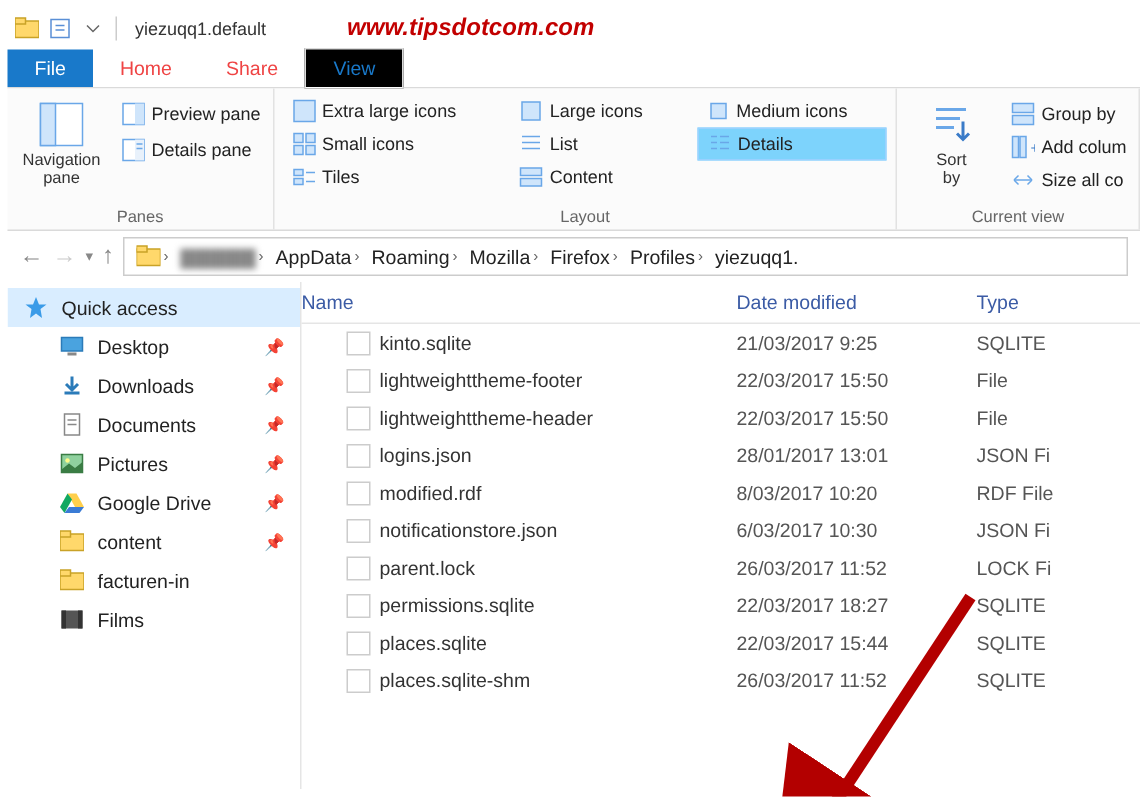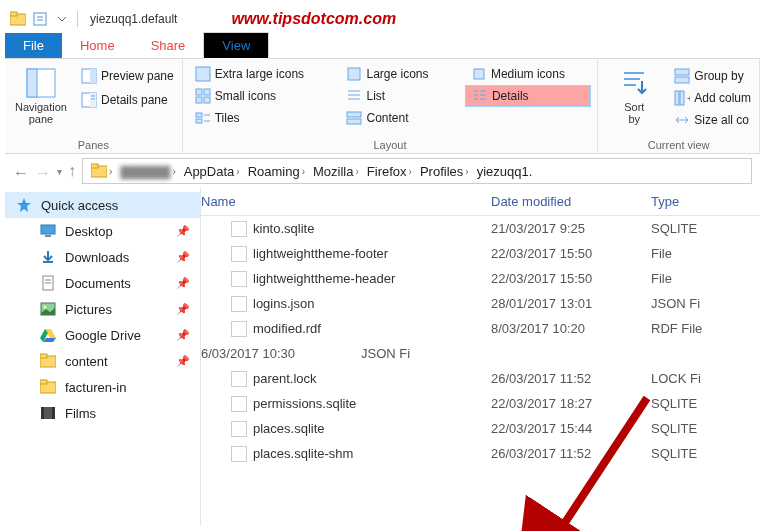--- a/index.html
+++ b/index.html
@@ -23,21 +23,21 @@
   .ribbon-body { display:flex; height:95px; border-bottom:1px solid #dadada; background:#fbfbfb; }
   .group { border-right:1px solid #e2e2e2; display:flex; flex-direction:column; justify-content:space-between; padding:4px 6px 2px 6px; }
   .group-label { text-align:center; font-size:11px; color:#666; padding-top:2px; }
   .group-content { display:flex; gap:8px; align-items:flex-start; flex:1; }
 
   .big-btn { display:flex; flex-direction:column; align-items:center; justify-content:center; width:60px; gap:2px; font-size:11px; color:#333; padding:4px 0; }
   .big-btn .bicon { width:32px; height:32px; }
 
   .small-row { display:flex; align-items:center; gap:4px; height:22px; font-size:12px; padding:0 2px; }
   .small-row .sicon { width:16px; height:16px; display:flex; align-items:center; justify-content:center; }
-  .opt-selected { background:#fca5a5; border:1px solid #99d1ff; }
+  .opt-selected { background:#7dd3fc; border:1px solid #99d1ff; }
 
   .layout-grid { display:grid; grid-template-columns:auto auto auto; grid-auto-rows:22px; column-gap:10px; }
   .layout-cell { display:flex; align-items:center; gap:4px; padding:0 6px; font-size:12px; }
 
   
   .navbar { display:flex; align-items:center; height:34px; padding:4px 8px; gap:6px; }
   .nav-arrows { display:flex; gap:6px; align-items:center; }
   .nav-arrows span { color:#888; font-size:16px; }
   .crumb-box { flex:1; display:flex; align-items:center; border:1px solid #ccc; height:26px; padding:0 4px; overflow:hidden; white-space:nowrap; }
   .crumb-box .seg { display:flex; align-items:center; gap:2px; padding:0 4px; font-size:13px; }
@@ -458,20 +458,24 @@
           </div>
           <div class="row">
             <div class="c-name">
               <span class="file-ico"></span>
               <span>modified.rdf</span>
             </div>
             <div class="c-date">8/03/2017 10:20</div>
             <div class="c-type">RDF File</div>
           </div>
           <div class="row">
+            <div class="c-name">
+              <span class="file-ico"></span>
+              <span>notificationstore.json</span>
+            </div>
             <div class="c-date">6/03/2017 10:30</div>
             <div class="c-type">JSON Fi</div>
           </div>
           <div class="row">
             <div class="c-name">
               <span class="file-ico"></span>
               <span>parent.lock</span>
             </div>
             <div class="c-date">26/03/2017 11:52</div>
             <div class="c-type">LOCK Fi</div>

